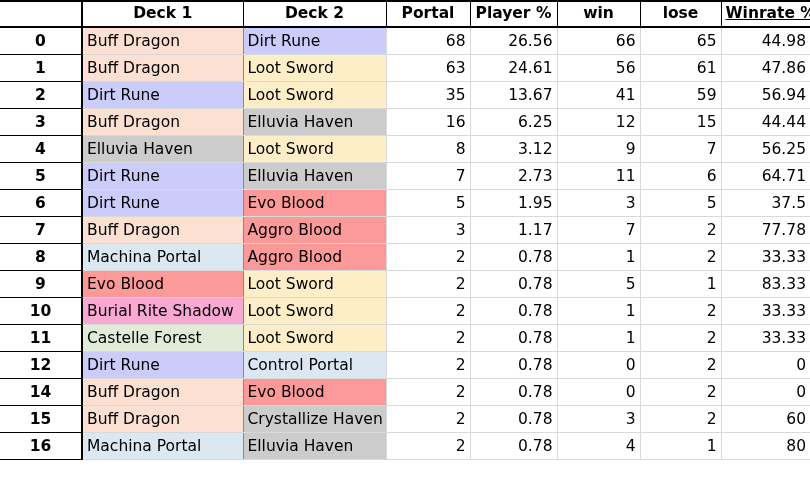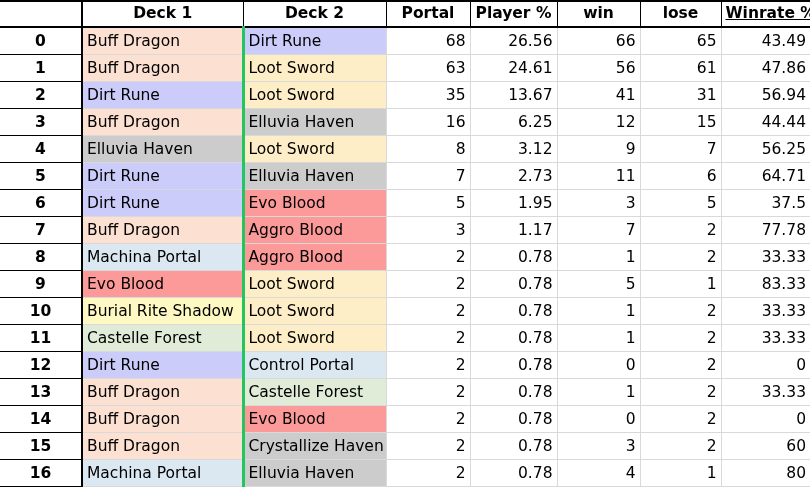--- a/index.html
+++ b/index.html
@@ -67,21 +67,21 @@
   }
   tbody td.idx {
     text-align: center;
     font-weight: bold;
     background: #ffffff;
     border-right: 2px solid #000000;
     border-bottom: 1px solid #000000;
   }
   tbody td.deck {
     text-align: left;
-    border-right: 3px solid #22c55e;
+    border-right: 1px solid #22c55e;
   }
   tbody td.deck2 {
     border-right: 1px solid #d9d9d9;
   }
   tbody td.num {
     text-align: right;
     background: #ffffff;
     border-right: 1px solid #d9d9d9;
   }
   tbody td.num.last { border-right: none; }
@@ -122,40 +122,40 @@
     </thead>
     <tbody id="table-body">
         <tr>
           <td class="idx">0</td>
           <td class="deck" style="background: rgb(252, 224, 210);">Buff Dragon</td>
           <td class="deck deck2" style="background: rgb(204, 204, 250);">Dirt Rune</td>
           <td class="num">68</td>
           <td class="num">26.56</td>
           <td class="num">66</td>
           <td class="num">65</td>
-          <td class="num last">43.49</td>
+          <td class="num last">44.98</td>
         </tr>
         <tr>
           <td class="idx">1</td>
           <td class="deck" style="background: rgb(252, 224, 210);">Buff Dragon</td>
           <td class="deck deck2" style="background: rgb(253, 238, 199);">Loot Sword</td>
           <td class="num">63</td>
           <td class="num">24.61</td>
           <td class="num">56</td>
           <td class="num">61</td>
           <td class="num last">47.86</td>
         </tr>
         <tr>
           <td class="idx">2</td>
           <td class="deck" style="background: rgb(204, 204, 250);">Dirt Rune</td>
           <td class="deck deck2" style="background: rgb(253, 238, 199);">Loot Sword</td>
           <td class="num">35</td>
           <td class="num">13.67</td>
           <td class="num">41</td>
-          <td class="num">31</td>
+          <td class="num">59</td>
           <td class="num last">56.94</td>
         </tr>
         <tr>
           <td class="idx">3</td>
           <td class="deck" style="background: rgb(252, 224, 210);">Buff Dragon</td>
           <td class="deck deck2" style="background: rgb(204, 204, 204);">Elluvia Haven</td>
           <td class="num">16</td>
           <td class="num">6.25</td>
           <td class="num">12</td>
           <td class="num">15</td>
@@ -216,21 +216,21 @@
           <td class="deck" style="background: rgb(251, 154, 152);">Evo Blood</td>
           <td class="deck deck2" style="background: rgb(253, 238, 199);">Loot Sword</td>
           <td class="num">2</td>
           <td class="num">0.78</td>
           <td class="num">5</td>
           <td class="num">1</td>
           <td class="num last">83.33</td>
         </tr>
         <tr>
           <td class="idx">10</td>
-          <td class="deck" style="background: #fef9c3;">Burial Rite Shadow</td>
+          <td class="deck" style="background: #f9a8d4;">Burial Rite Shadow</td>
           <td class="deck deck2" style="background: rgb(253, 238, 199);">Loot Sword</td>
           <td class="num">2</td>
           <td class="num">0.78</td>
           <td class="num">1</td>
           <td class="num">2</td>
           <td class="num last">33.33</td>
         </tr>
         <tr>
           <td class="idx">11</td>
           <td class="deck" style="background: rgb(224, 236, 215);">Castelle Forest</td>
@@ -243,30 +243,20 @@
         </tr>
         <tr>
           <td class="idx">12</td>
           <td class="deck" style="background: rgb(204, 204, 250);">Dirt Rune</td>
           <td class="deck deck2" style="background: rgb(219, 232, 242);">Control Portal</td>
           <td class="num">2</td>
           <td class="num">0.78</td>
           <td class="num">0</td>
           <td class="num">2</td>
           <td class="num last">0</td>
-        </tr>
-        <tr>
-          <td class="idx">13</td>
-          <td class="deck" style="background: rgb(252, 224, 210);">Buff Dragon</td>
-          <td class="deck deck2" style="background: rgb(224, 236, 215);">Castelle Forest</td>
-          <td class="num">2</td>
-          <td class="num">0.78</td>
-          <td class="num">1</td>
-          <td class="num">2</td>
-          <td class="num last">33.33</td>
         </tr>
         <tr>
           <td class="idx">14</td>
           <td class="deck" style="background: rgb(252, 224, 210);">Buff Dragon</td>
           <td class="deck deck2" style="background: rgb(251, 154, 152);">Evo Blood</td>
           <td class="num">2</td>
           <td class="num">0.78</td>
           <td class="num">0</td>
           <td class="num">2</td>
           <td class="num last">0</td>

